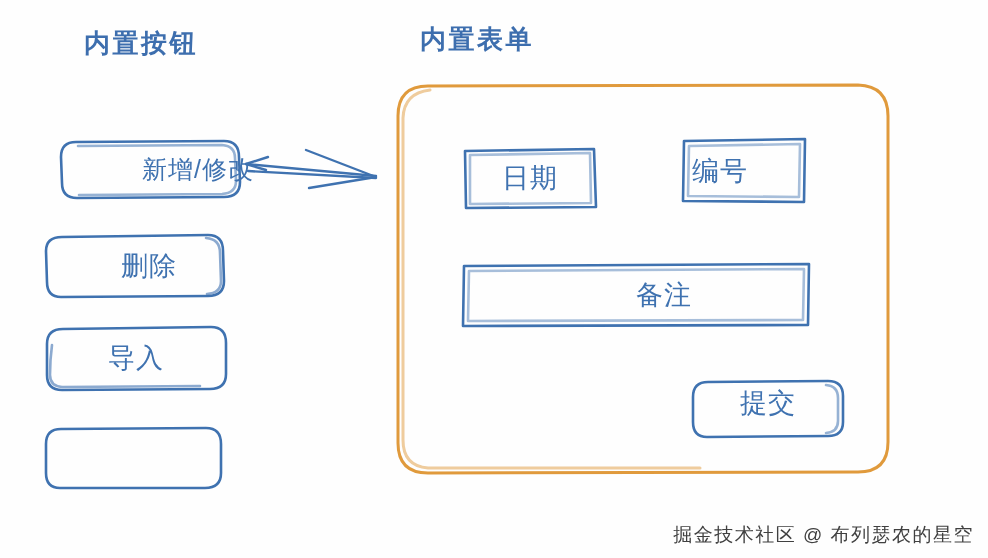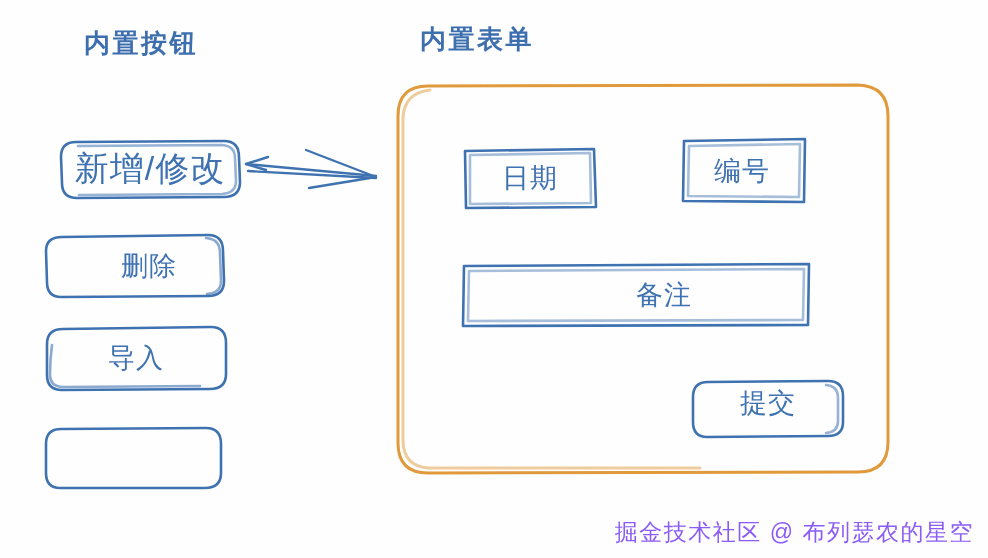--- a/index.html
+++ b/index.html
@@ -61,39 +61,39 @@
 
   
   #btn-add    { left: 60px;  top: 140px; width: 180px; height: 58px; }
   #btn-delete { left: 46px;  top: 235px; width: 206px; height: 62px; }
   #btn-import { left: 46px;  top: 327px; width: 180px; height: 62px; border-radius: 9px; }
   #btn-export { left: 46px;  top: 427px; width: 176px; height: 62px; }
   #btn-add .node-label,
   #btn-delete .node-label,
   #btn-import .node-label,
   #btn-export .node-label { font-size: 27px; font-weight: 400; }
-  #btn-add .node-label { font-size: 34px; }
+  #btn-add .node-label { font-size: 25px; padding-left: 48px; }
 
   
   #field-date   { left: 464px; top: 148px; width: 132px; height: 60px; }
-  #field-code   { left: 680px; top: 139px; width: 124px; height: 64px; }
+  #field-code   { left: 658px; top: 139px; width: 124px; height: 64px; }
   #field-remark { left: 462px; top: 264px; width: 404px; height: 62px; }
   #btn-submit   { left: 692px; top: 381px; width: 152px; height: 44px; }
   #field-date .node-label,
   #field-code .node-label,
   #field-remark .node-label,
   #btn-submit .node-label { font-size: 27px; }
 
   
   #watermark {
     position: absolute;
     right: 14px;
     bottom: 10px;
-    color: #8b5cf6;
-    font-size: 23px;
+    color: #404040;
+    font-size: 19px;
     letter-spacing: 1.5px;
     white-space: nowrap;
     user-select: none;
   }
 </style>
 </head>
 <body>
 
 <div id="stage">
 

